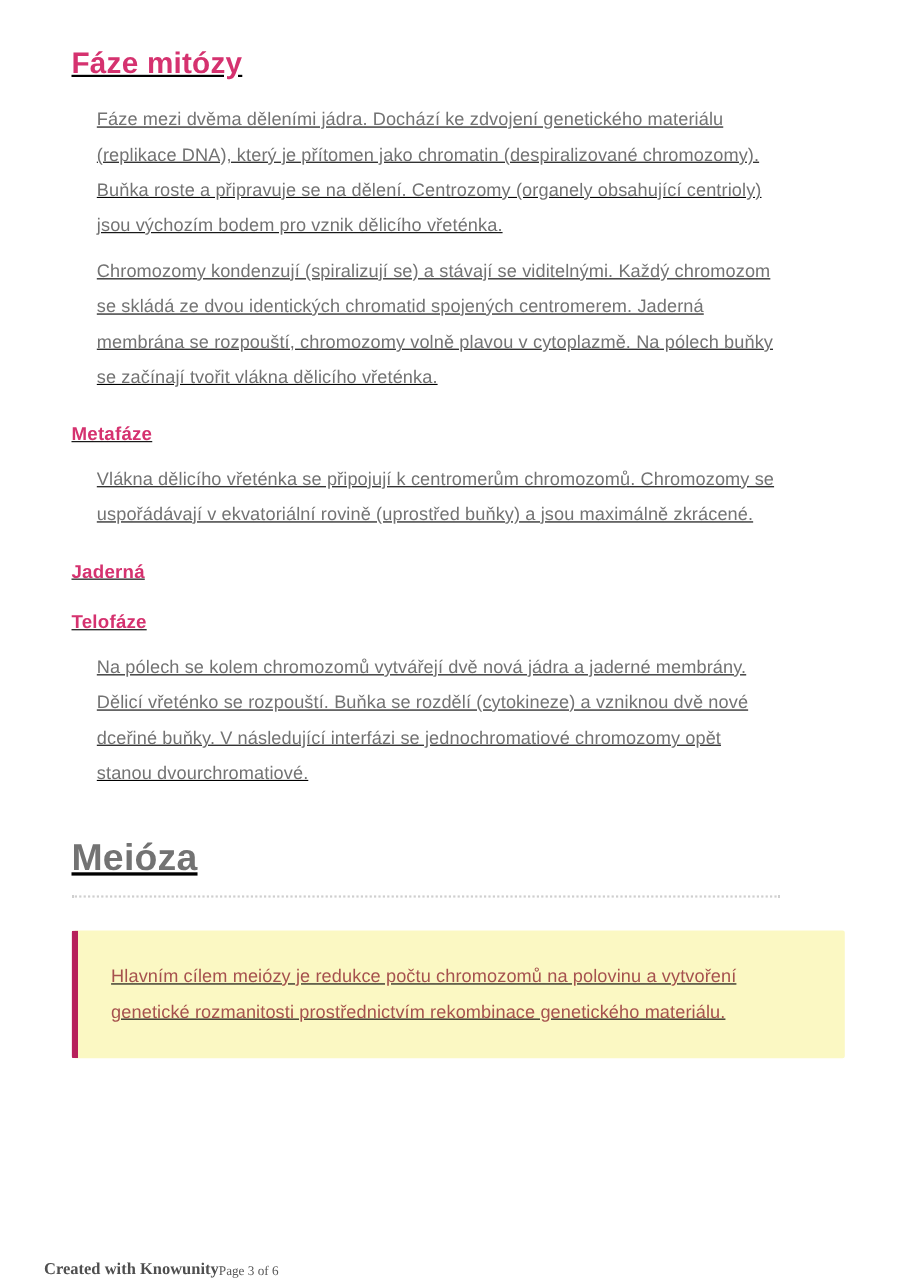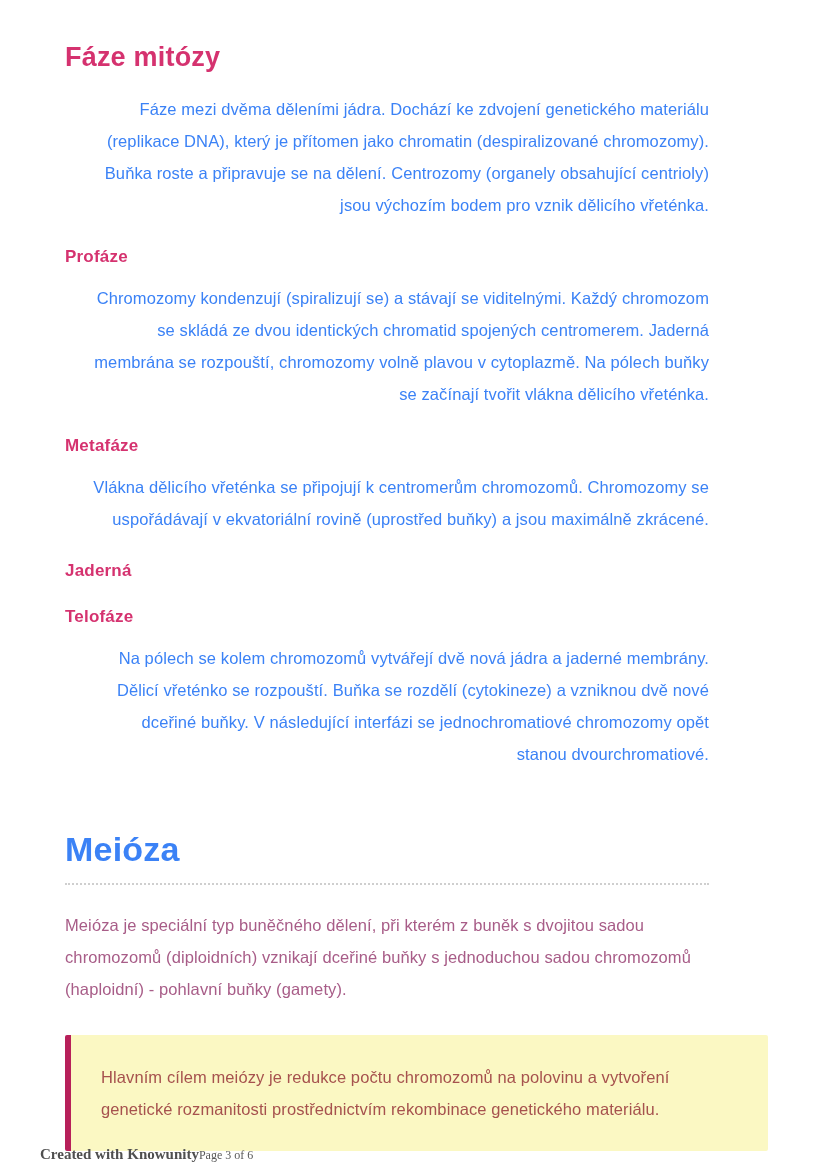--- a/index.html
+++ b/index.html
@@ -7,20 +7,21 @@
   body {
     font-family: "Liberation Sans", "DejaVu Sans", sans-serif;
     width: 828px;
   }
   .page {
     position: relative;
     width: 772px;
     height: 1171px;
     background: #ffffff;
     overflow: hidden;
+    text-decoration: underline;
   }
   .content {
     padding: 42px 63px 0 65px;
   }
   .doc-h1 {
     font-size: 27px;
     font-weight: 800;
     color: #d5326f;
     letter-spacing: 0.2px;
     margin: 0 0 20px 0;
@@ -28,32 +29,31 @@
   .doc-h3 {
     font-size: 17px;
     font-weight: 700;
     color: #d5326f;
     letter-spacing: 0.2px;
     margin: 26px 0 15px 0;
   }
   .doc-p {
     font-size: 16.5px;
     line-height: 32px;
-    color: #3b82f6;
+    color: #737373;
     letter-spacing: 0.1px;
     margin: 0 0 10px 23px;
     max-width: 680px;
-    text-align: right;
   }
   .doc-h2 {
     font-size: 34px;
     font-weight: 800;
-    color: #3b82f6;
+    color: #737373;
     letter-spacing: 0.2px;
-    margin: 60px 0 0 0;
+    margin: 42px 0 0 0;
     padding-bottom: 14px;
     border-bottom: 2px dotted #cfcfcf;
   }
   .intro-p {
     font-size: 16.5px;
     line-height: 32px;
     color: #a85d88;
     letter-spacing: 0.1px;
     margin: 24px 0 0 0;
     max-width: 700px;
@@ -97,34 +97,32 @@
 </head>
 <body>
 
 <div class="page">
   <div class="content">
 
     <h1 class="doc-h1">Fáze mitózy</h1>
 
     <p class="doc-p">Fáze mezi dvěma děleními jádra. Dochází ke zdvojení genetického materiálu (replikace DNA), který je přítomen jako chromatin (despiralizované chromozomy). Buňka roste a připravuje se na dělení. Centrozomy (organely obsahující centrioly) jsou výchozím bodem pro vznik dělicího vřeténka.</p>
 
-    <h3 class="doc-h3">Profáze</h3>
     <p class="doc-p">Chromozomy kondenzují (spiralizují se) a stávají se viditelnými. Každý chromozom se skládá ze dvou identických chromatid spojených centromerem. Jaderná membrána se rozpouští, chromozomy volně plavou v cytoplazmě. Na pólech buňky se začínají tvořit vlákna dělicího vřeténka.</p>
 
     <h3 class="doc-h3">Metafáze</h3>
     <p class="doc-p">Vlákna dělicího vřeténka se připojují k centromerům chromozomů. Chromozomy se uspořádávají v ekvatoriální rovině (uprostřed buňky) a jsou maximálně zkrácené.</p>
 
     <h3 class="doc-h3">Jaderná</h3>
 
     <h3 class="doc-h3">Telofáze</h3>
     <p class="doc-p">Na pólech se kolem chromozomů vytvářejí dvě nová jádra a jaderné membrány. Dělicí vřeténko se rozpouští. Buňka se rozdělí (cytokineze) a vzniknou dvě nové dceřiné buňky. V následující interfázi se jednochromatiové chromozomy opět stanou dvourchromatiové.</p>
 
     <h2 class="doc-h2">Meióza</h2>
 
-    <p class="intro-p">Meióza je speciální typ buněčného dělení, při kterém z buněk s dvojitou sadou chromozomů (diploidních) vznikají dceřiné buňky s jednoduchou sadou chromozomů (haploidní) - pohlavní buňky (gamety).</p>
 
     <div class="callout">
       <div class="callout-text">Hlavním cílem meiózy je redukce počtu chromozomů na polovinu a vytvoření genetické rozmanitosti prostřednictvím rekombinace genetického materiálu.</div>
     </div>
 
   </div>
 
   <div class="footer">
     <span class="footer-left">Created with Knowunity</span>
     <span class="footer-right">Page 3 of 6</span>

